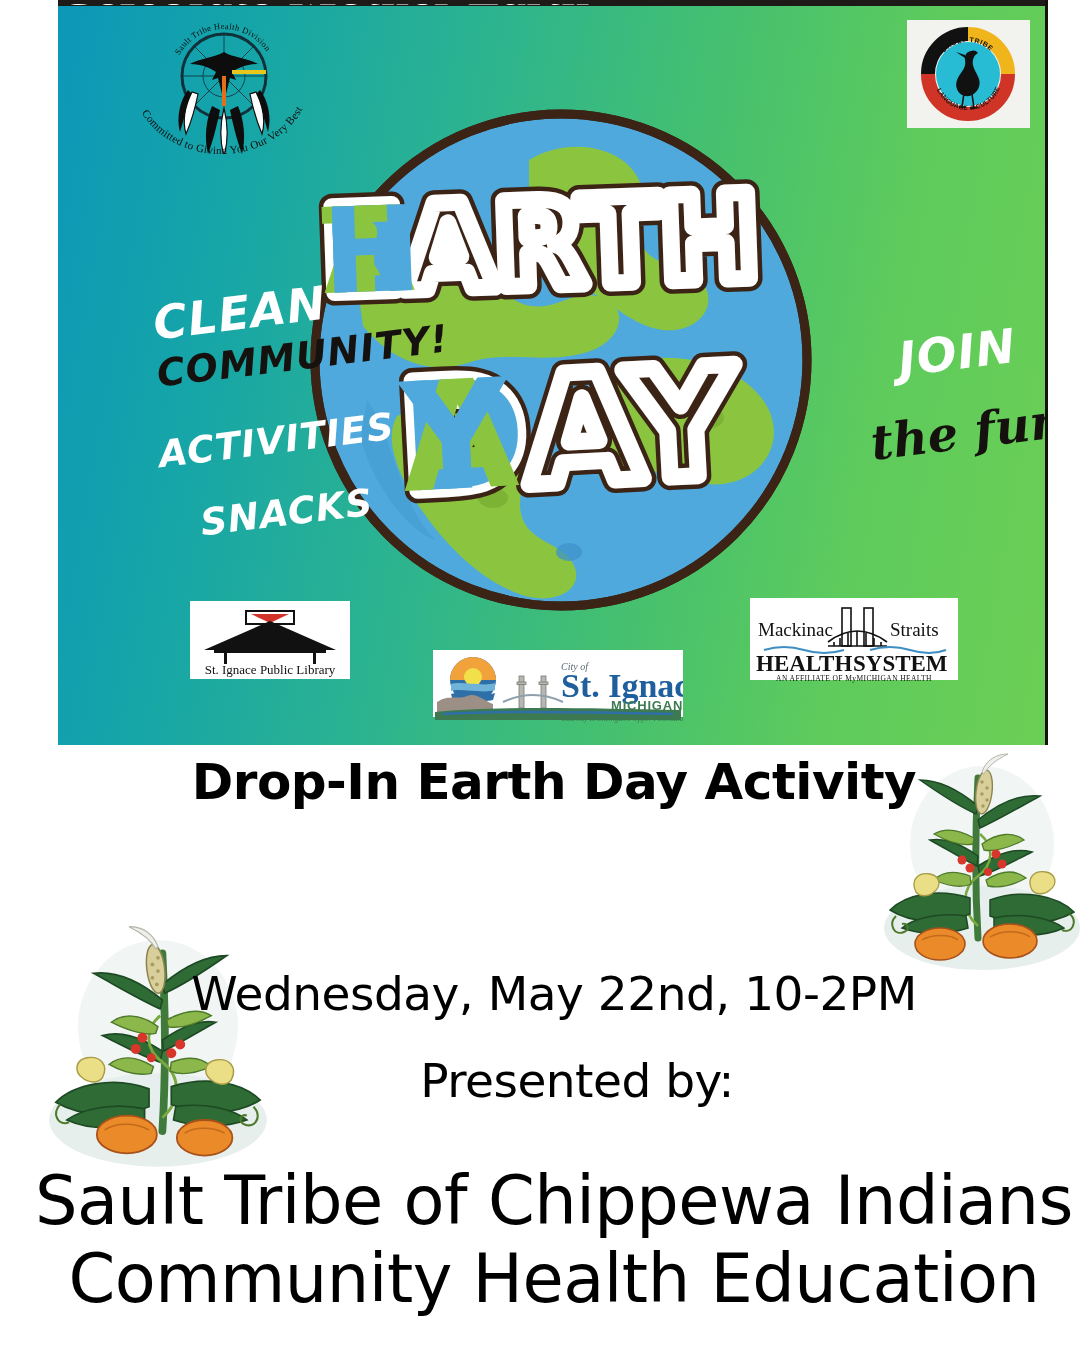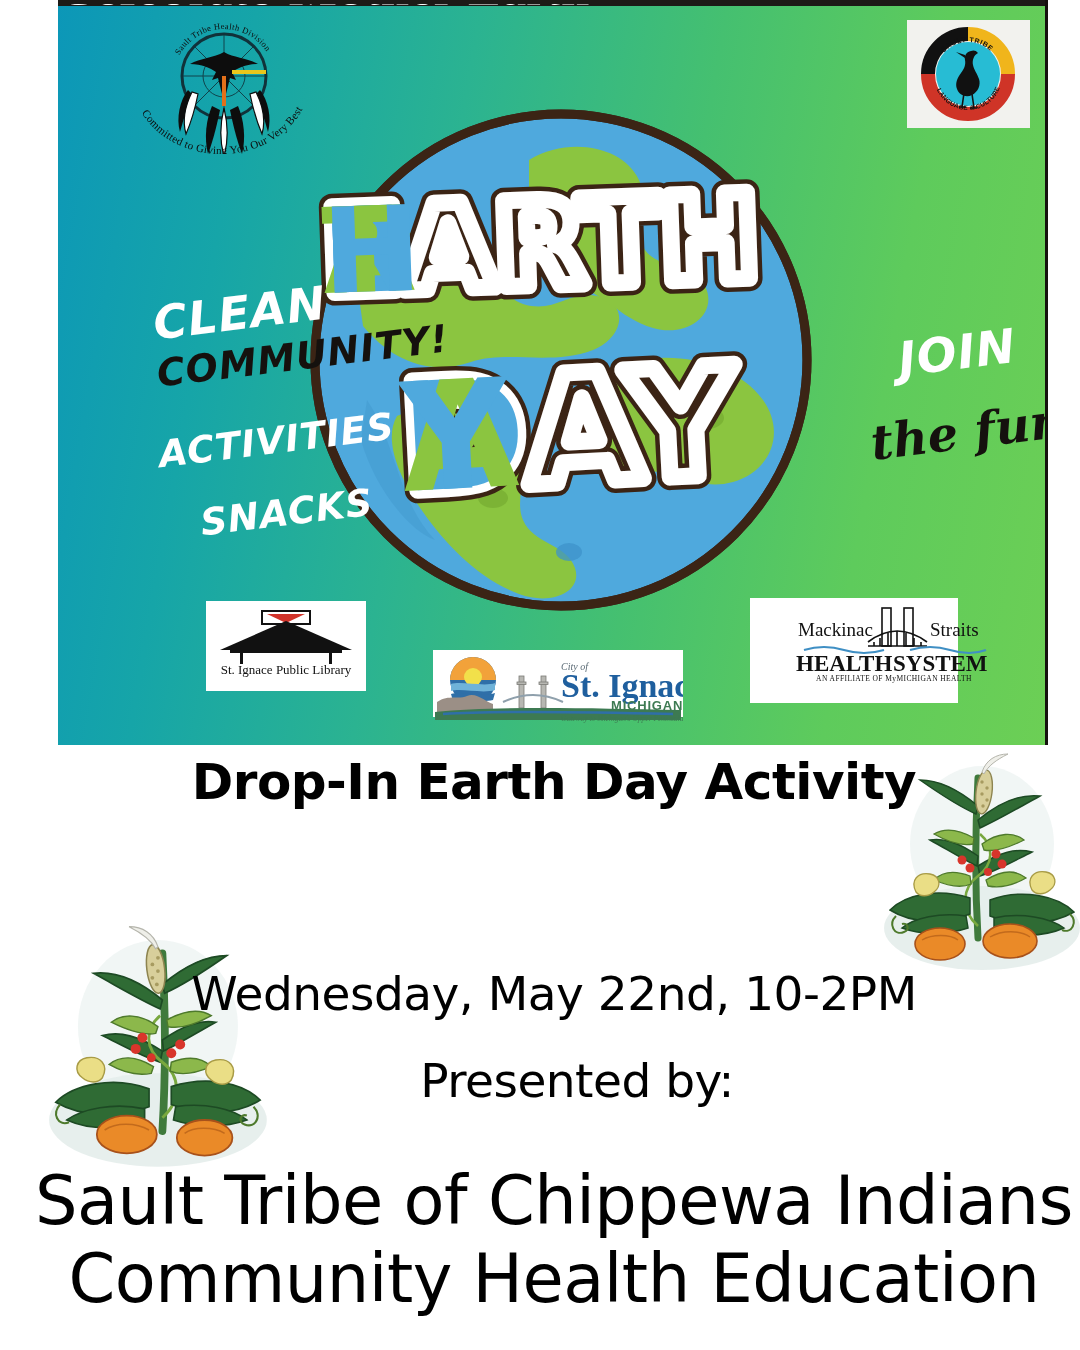--- a/index.html
+++ b/index.html
@@ -77,32 +77,30 @@
   #logo-health { position:absolute; left:68px; top:14px; width:195px; height:140px; }
 
   
   #logo-lang {
     position:absolute; left:849px; top:20px; width:123px; height:108px;
     background:#f2f2ee; padding:5px;
   }
 
   
   #logo-library {
-    position:absolute; left:132px; top:601px; width:160px; height:90px;
+    position:absolute; left:132px; top:601px; width:160px; height:78px;
     background:#ffffff;
-    margin-left:16px;
   }
   #logo-city {
     position:absolute; left:375px; top:650px; width:250px; height:67px;
     background:#ffffff;
   }
   #logo-mackinac {
-    position:absolute; left:692px; top:598px; width:208px; height:105px;
+    position:absolute; left:692px; top:598px; width:208px; height:82px;
     background:#ffffff;
-    padding-left:40px;
   }
 
   
   #lower { position:absolute; left:14px; top:745px; width:860px; height:605px; }
 
   .hline { text-align:center; color:#000000; line-height:1.04; }
   .h-bold {
     font-family:"DejaVu Sans", sans-serif; font-weight:bold;
     font-size:50px; letter-spacing:-0.5px;
   }

